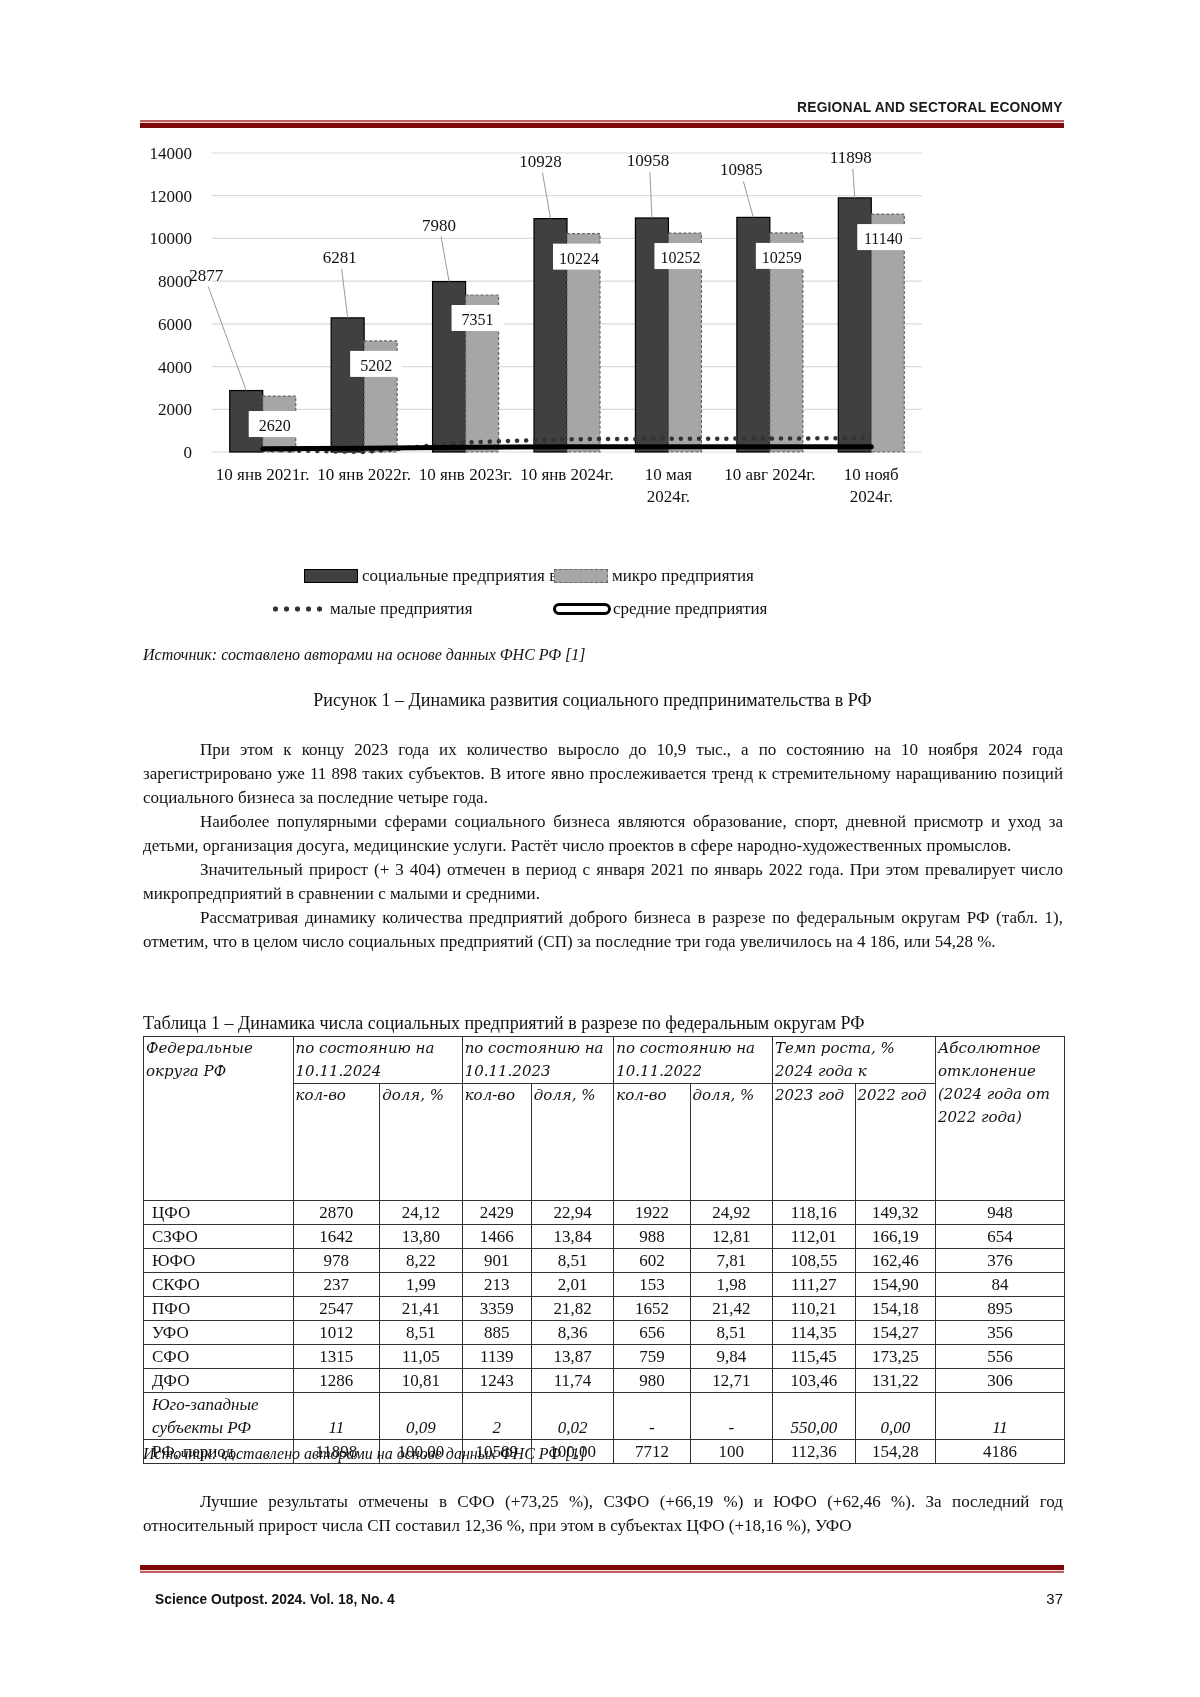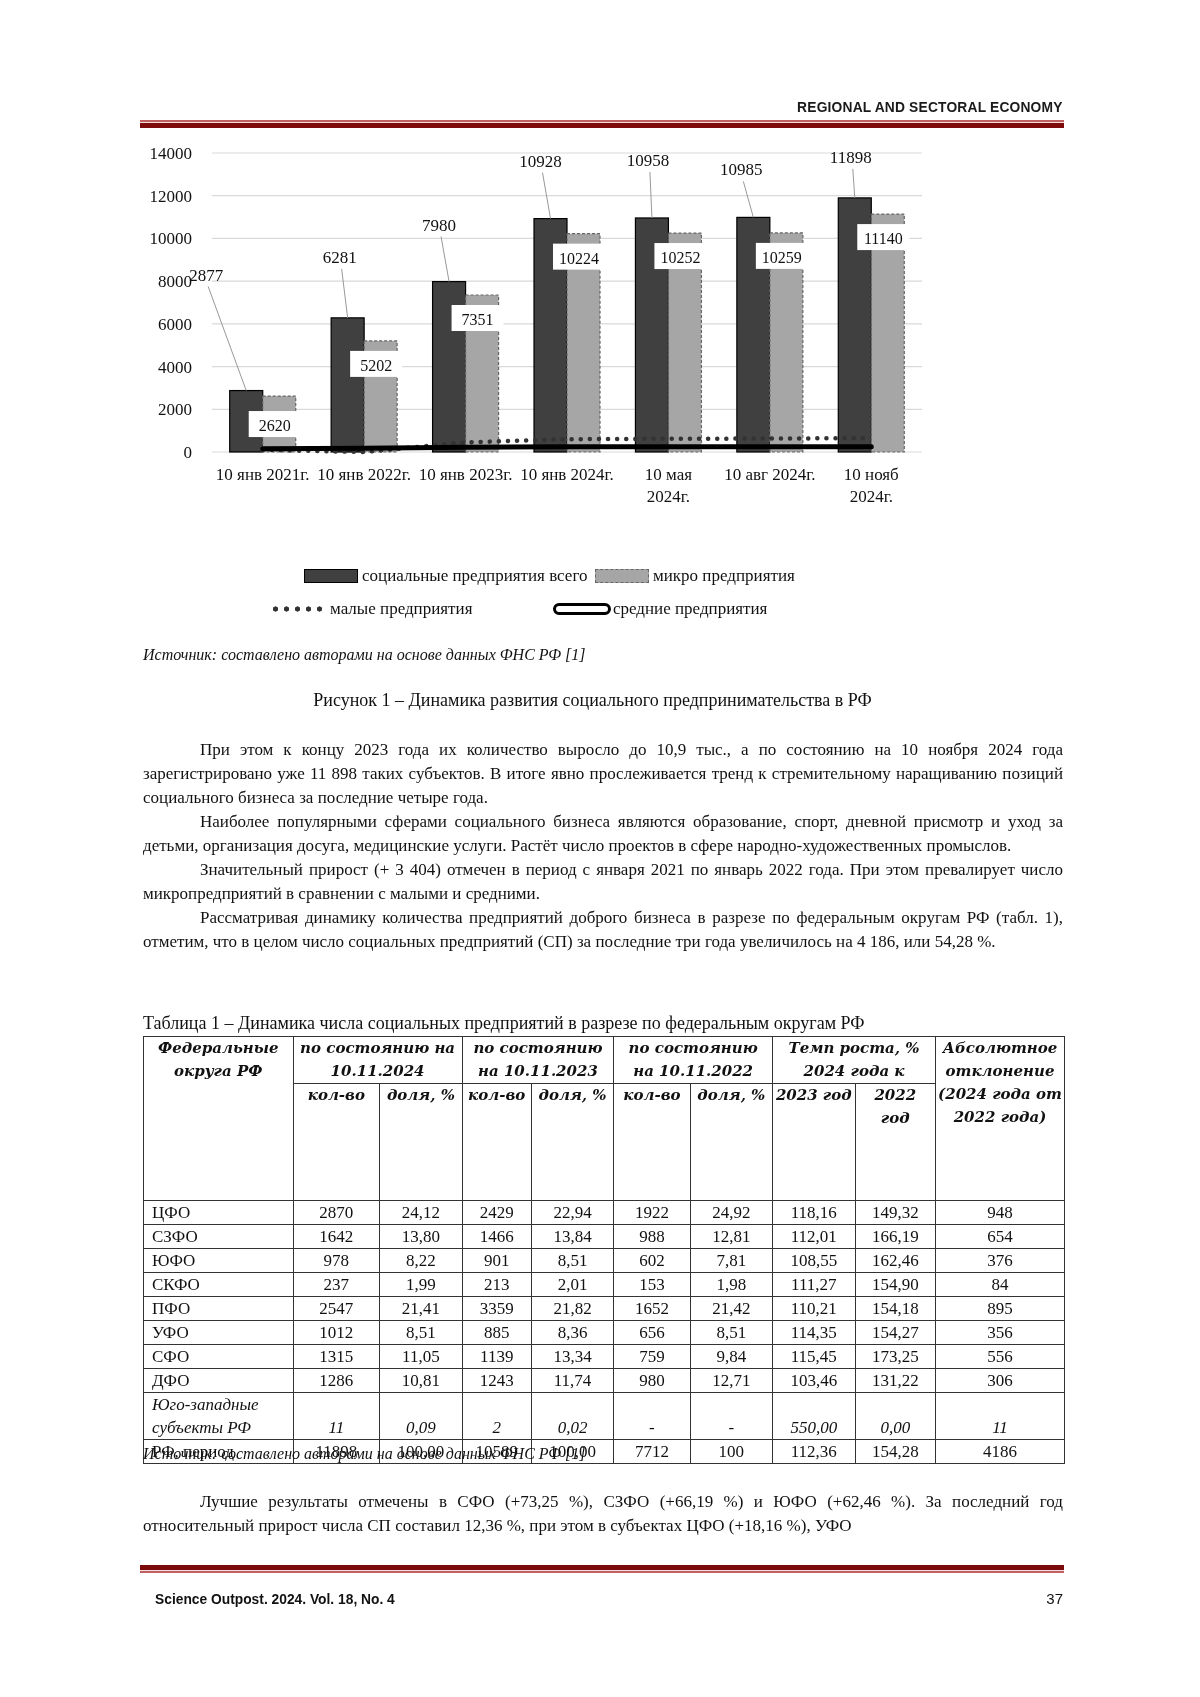--- a/index.html
+++ b/index.html
@@ -17,21 +17,21 @@
   .sw-micro { display:inline-block; width:52px; height:12px; background:#a6a6a6; border:1px dashed #666; margin-right:4px; }
   .sw-small { display:inline-block; width:56px; height:8px; margin-right:4px; background:radial-gradient(circle, #333 2.4px, transparent 2.8px) 0 0/11px 8px repeat-x; }
   .sw-medium { display:inline-block; width:52px; height:6px; border:3px solid #000; border-radius:6px; background:#fff; margin-right:2px; }
   .source { position:absolute; left:143px; font-style:italic; font-size:16px; }
   .fig-caption { position:absolute; left:0; width:1185px; top:690px; text-align:center; font-size:18px; }
   .para { position:absolute; left:143px; width:920px; font-size:17px; line-height:24px; text-align:justify; }
   .para p { margin:0; text-indent:57px; text-align:justify; }
   .table-caption { position:absolute; left:143px; top:1013px; font-size:18px; }
   table.data { position:absolute; left:143px; top:1036px; width:922px; border-collapse:collapse; font-size:17px; }
   table.data th, table.data td { border:1.5px solid #333; padding:0 2px; line-height:23px; }
-  table.data th { font-style:italic; font-weight:bold; font-family:"DejaVu Serif", serif; font-size:15px; text-align:center; vertical-align:top; line-height:23px; }
+  table.data th { font-style:italic; font-weight:normal; font-family:"DejaVu Serif", serif; font-size:15px; text-align:left; vertical-align:top; line-height:23px; }
   table.data td { text-align:center; }
   table.data td.region { text-align:left; padding-left:8px; }
   table.data tr.tall td { vertical-align:bottom;font-style:italic; }
   .footer-left { position:absolute; left:155px; top:1590px; font-family:"Liberation Sans", sans-serif; font-weight:bold; font-size:15px; transform:scaleX(0.92); transform-origin:left; }
   .footer-right { position:absolute; right:137px; top:1590px; font-family:"Liberation Sans", sans-serif; font-weight:normal; font-size:15px; }
 </style>
 </head>
 <body>
 
 <div class="header-title">REGIONAL AND SECTORAL ECONOMY</div>
@@ -111,21 +111,21 @@
     <text x="629.8571428571429" y="335" text-anchor="middle" font-size="17" fill="#111">10 авг 2024г.</text>
     <text x="731.2857142857143" y="335" text-anchor="middle" font-size="17" fill="#111">10 нояб</text>
     <text x="731.2857142857143" y="357" text-anchor="middle" font-size="17" fill="#111">2024г.</text>
   </svg>
 
 <div class="legend">
   <div class="legend-row" style="left:132px; top:0;margin-left:32px;">
     <span class="sw-total"></span>
     <span>социальные предприятия всего</span>
   </div>
-  <div class="legend-row" style="left:414px; top:0;margin-left:41px;">
+  <div class="legend-row" style="left:414px; top:0;">
     <span class="sw-micro"></span>
     <span>микро предприятия</span>
   </div>
   <div class="legend-row" style="left:130px; top:33px;">
     <span class="sw-small"></span>
     <span>малые предприятия</span>
   </div>
   <div class="legend-row" style="left:413px; top:33px;">
     <span class="sw-medium"></span>
     <span>средние предприятия</span>
@@ -247,21 +247,21 @@
         <td>8,51</td>
         <td>114,35</td>
         <td>154,27</td>
         <td>356</td>
       </tr>
       <tr>
         <td class="region">СФО</td>
         <td>1315</td>
         <td>11,05</td>
         <td>1139</td>
-        <td>13,34</td>
+        <td>13,87</td>
         <td>759</td>
         <td>9,84</td>
         <td>115,45</td>
         <td>173,25</td>
         <td>556</td>
       </tr>
       <tr>
         <td class="region">ДФО</td>
         <td>1286</td>
         <td>10,81</td>

